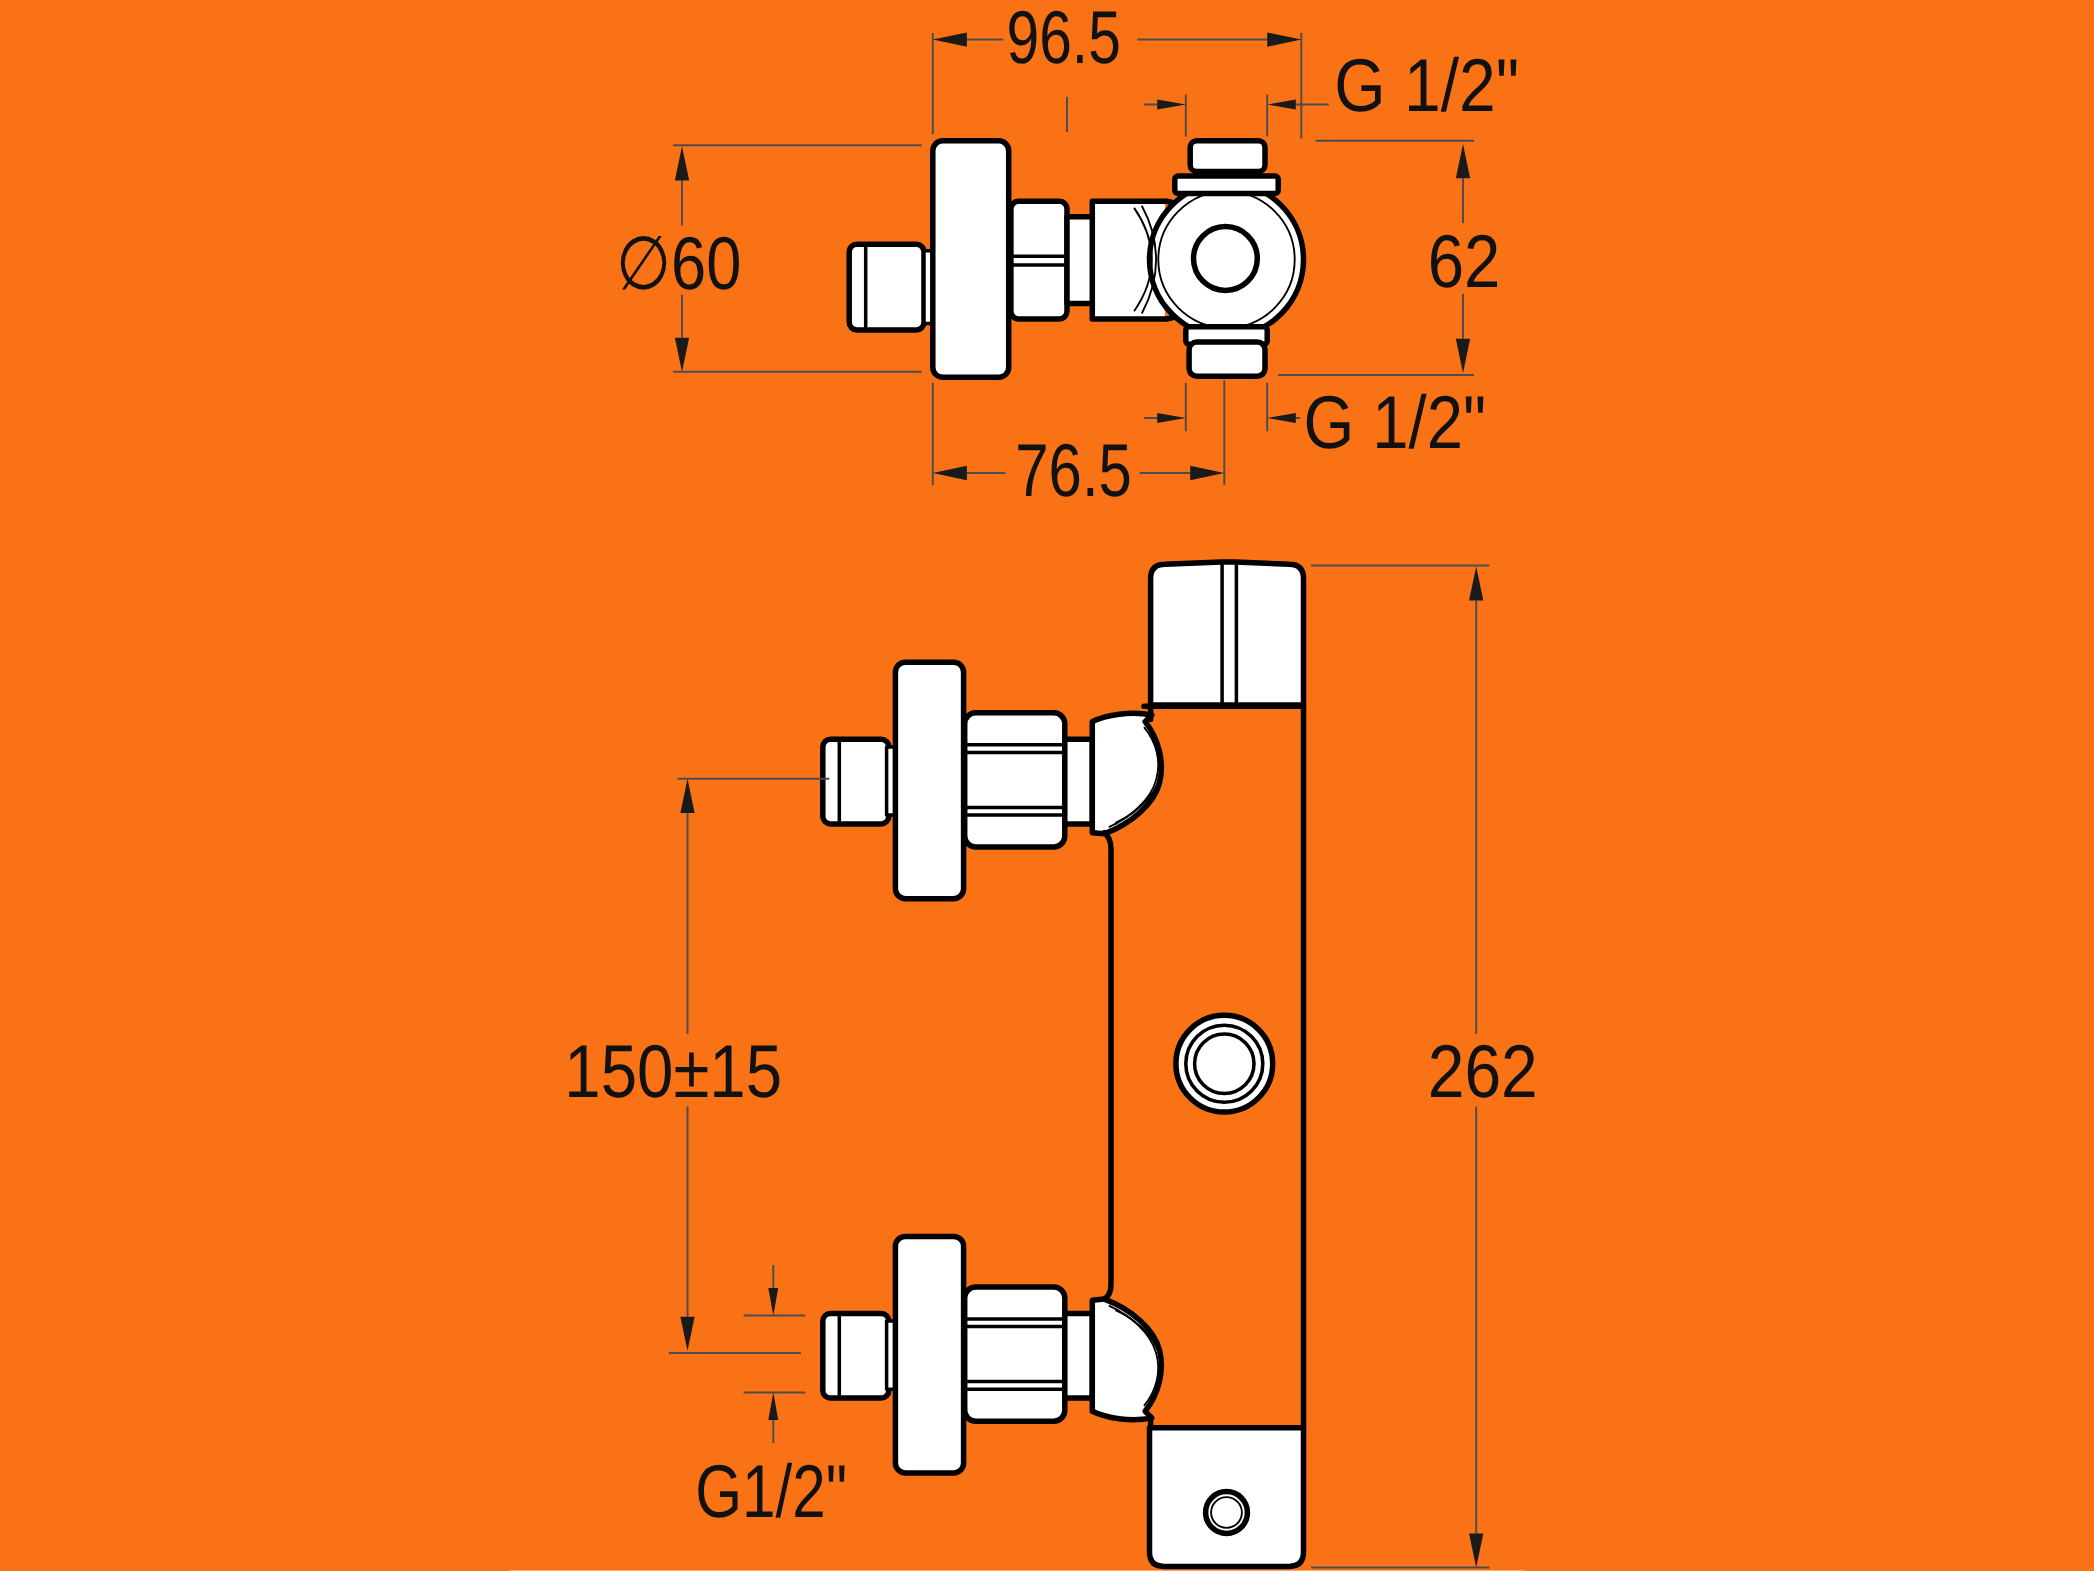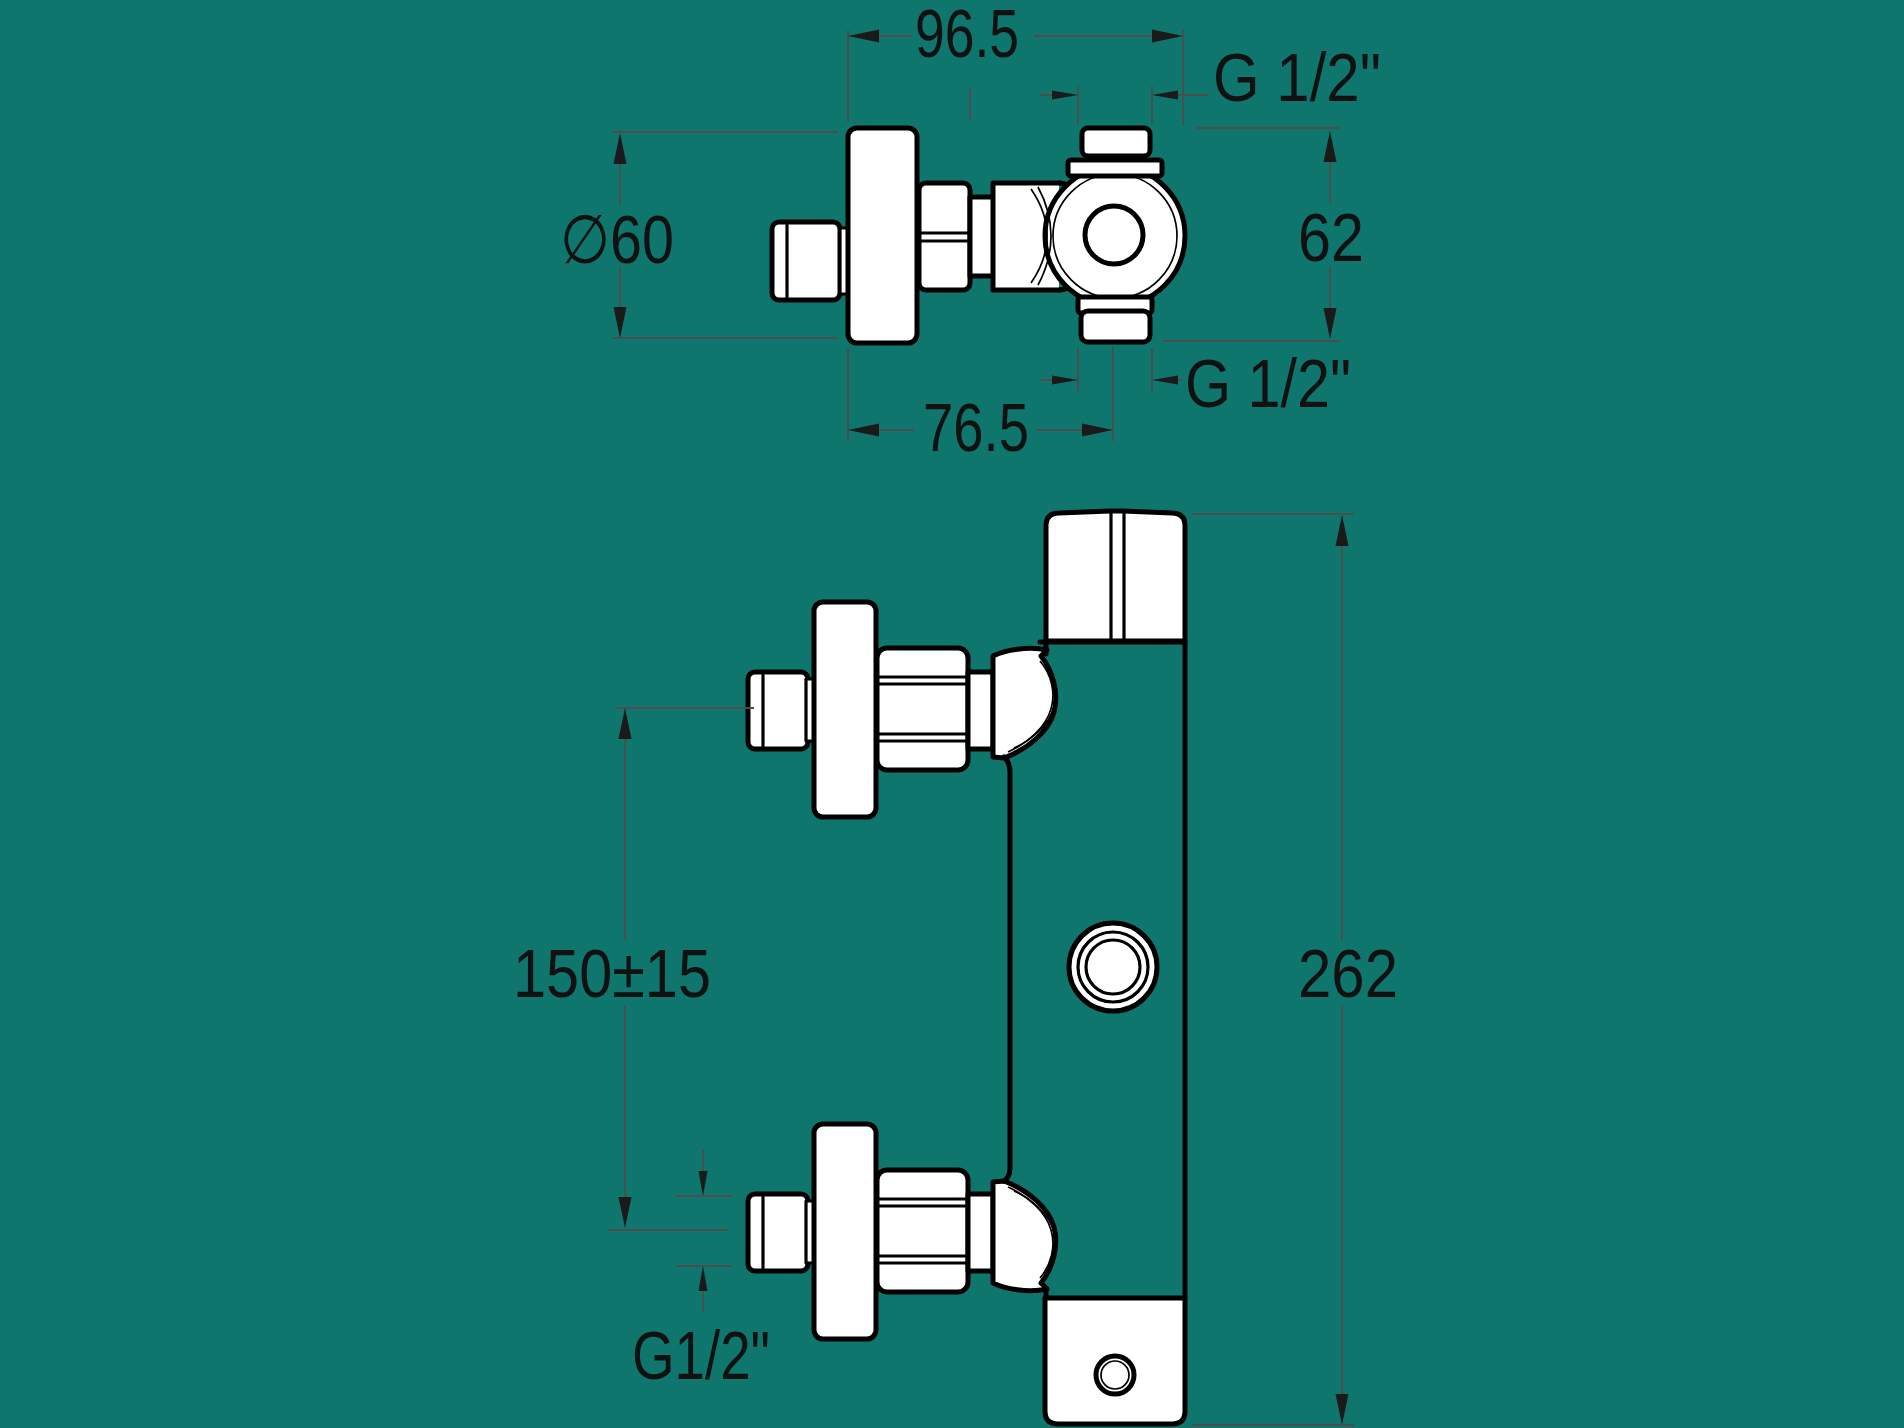--- a/index.html
+++ b/index.html
@@ -1,16 +1,16 @@
 <!DOCTYPE html>
 <html><head>
 <meta charset="utf-8">
 <style>
   html,body{margin:0;padding:0;background:#fff;}
-  .stage{width:1904px;height:1428px;background:#0f766e;position:relative;text-decoration:underline;}
+  .stage{width:1904px;height:1428px;background:#f97316;position:relative;text-decoration:underline;}
   svg{display:block;width:1904px;height:1428px;}
   .hv{stroke:#000;stroke-width:5;fill:none;stroke-linejoin:round;stroke-linecap:round;}
   .hvf{stroke:#000;stroke-width:5;fill:#fff;stroke-linejoin:round;stroke-linecap:round;}
   .md{stroke:#000;stroke-width:3.2;fill:none;stroke-linecap:round;}
   .mdf{stroke:#000;stroke-width:3.2;fill:#fff;stroke-linejoin:round;}
   .tn{stroke:#000;stroke-width:1.7;fill:none;}
   .dim{stroke:#4d4d4d;stroke-width:1.8;fill:none;}
   .arr{fill:#1a1a1a;stroke:none;}
   .lbl{font-family:"Liberation Sans","DejaVu Sans",sans-serif;font-size:68px;fill:#111;text-anchor:middle;}
 </style>

